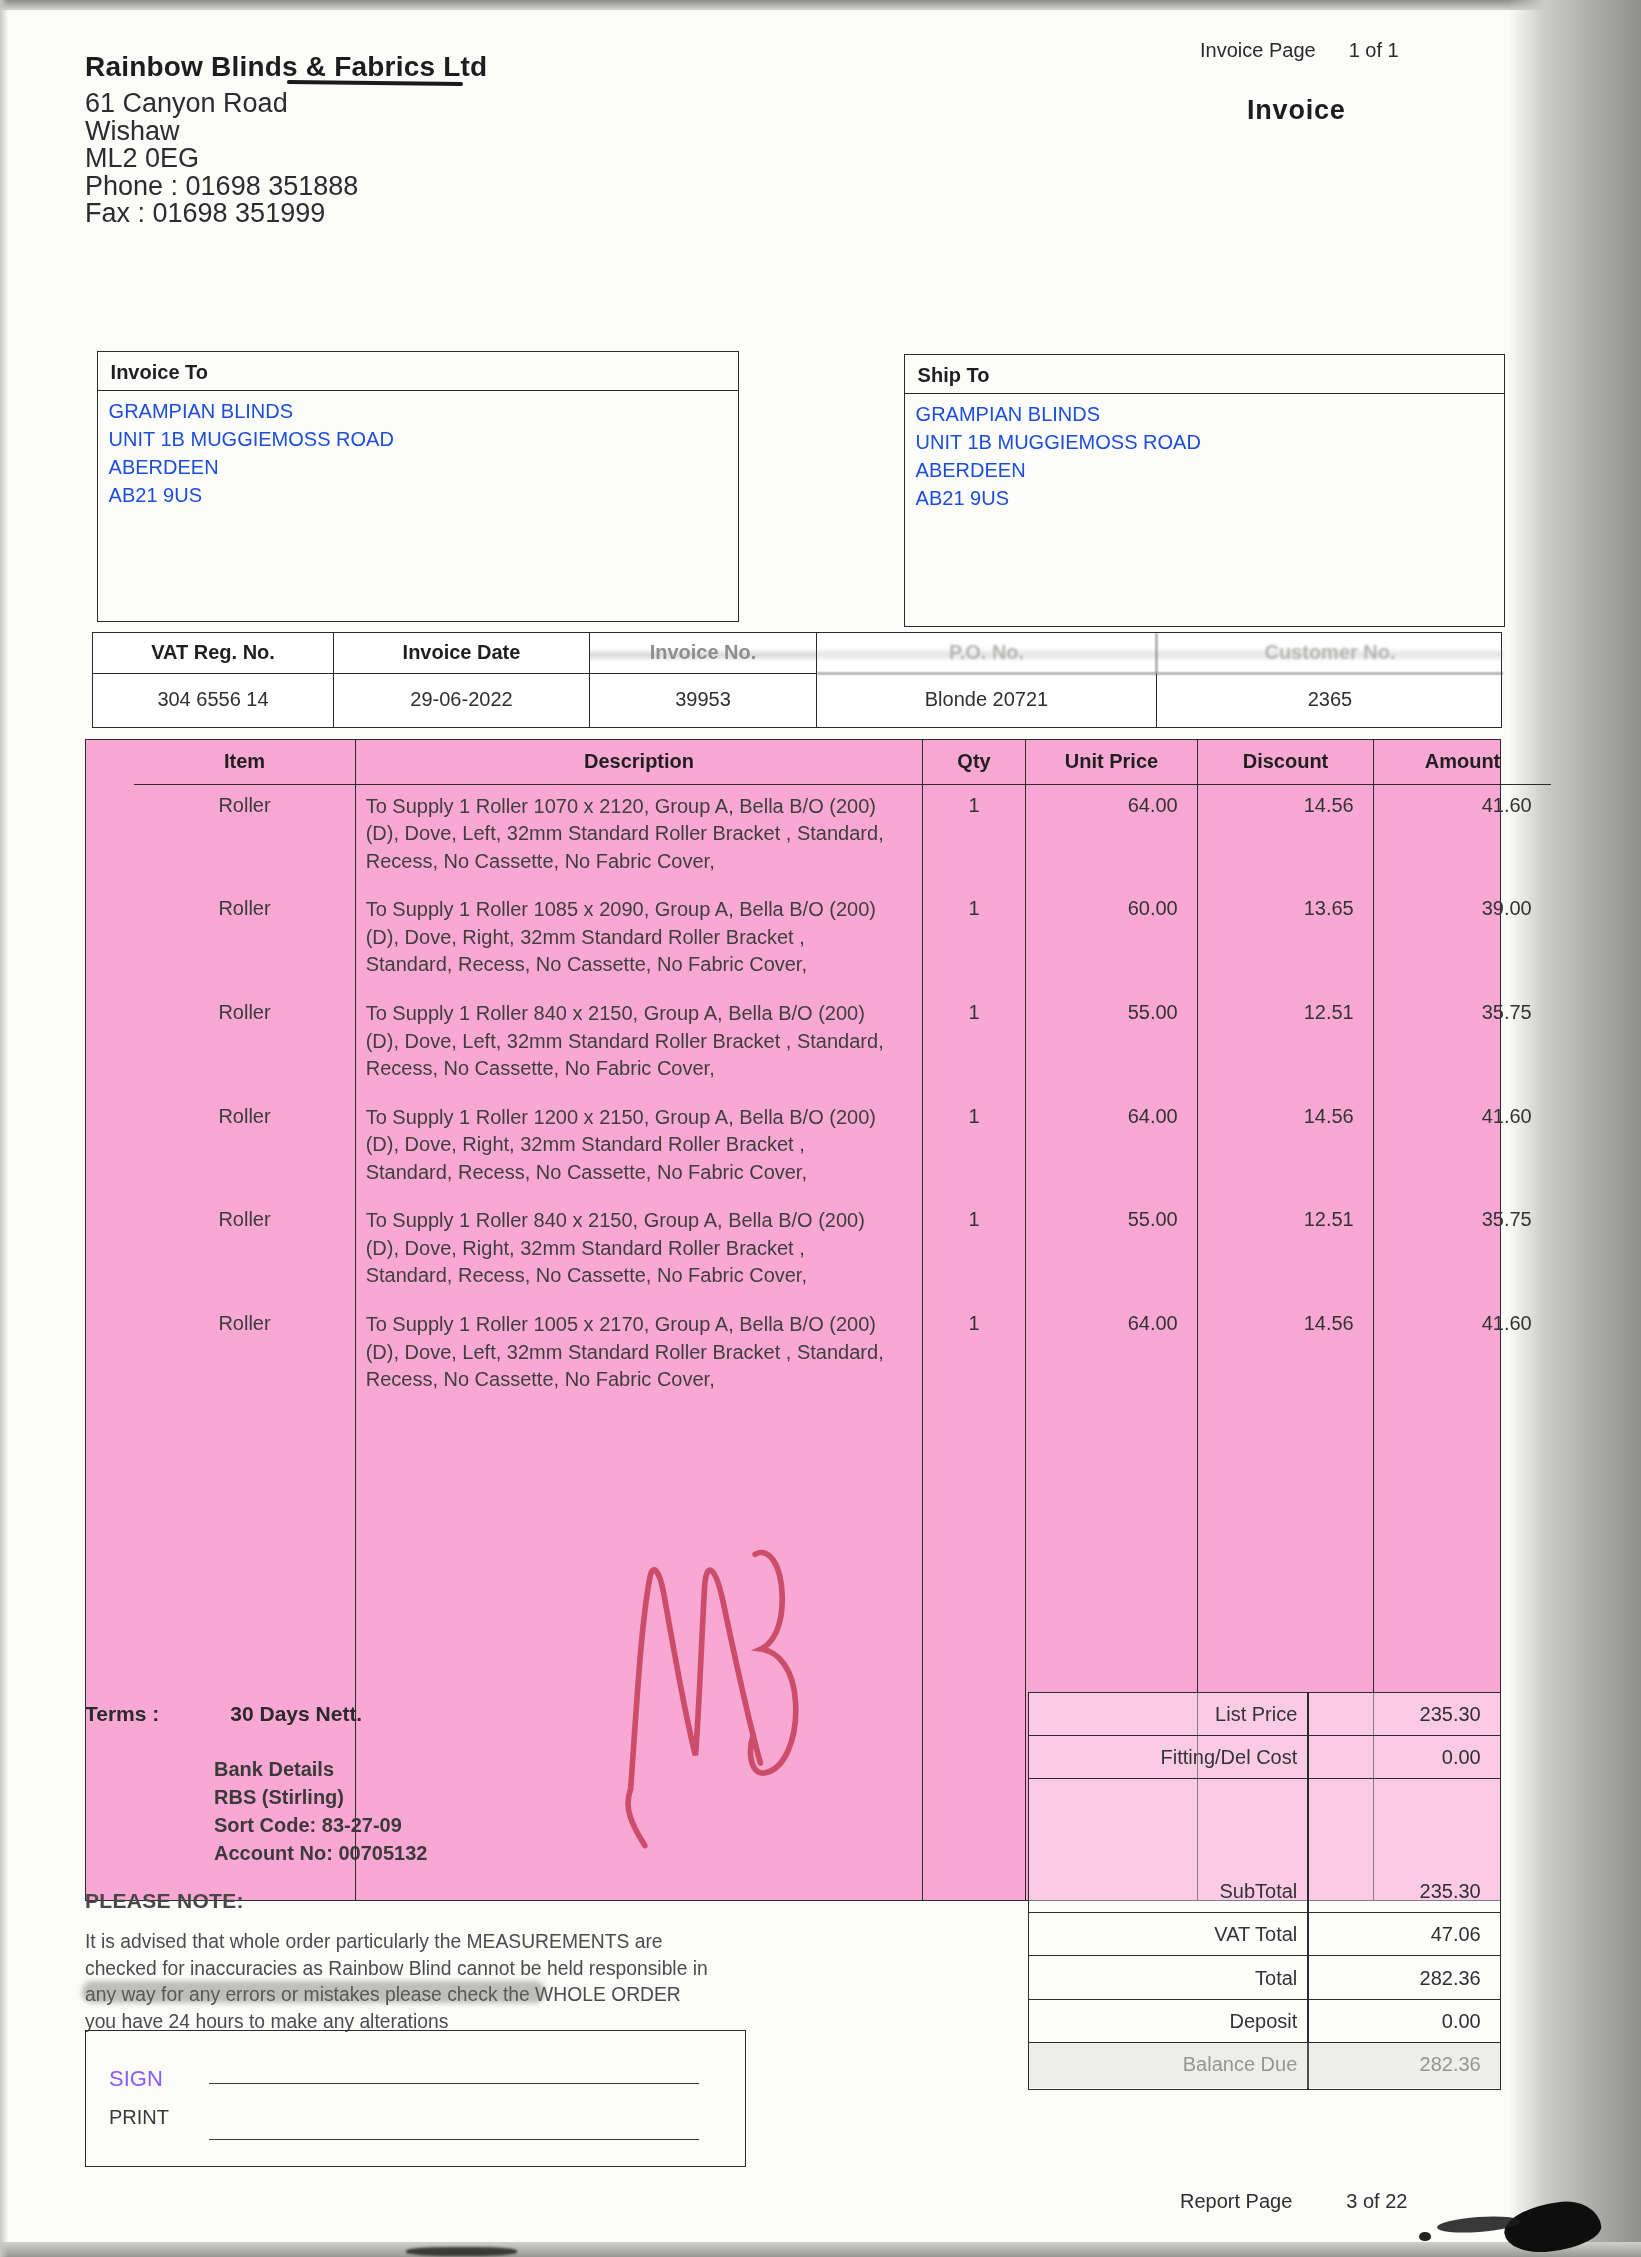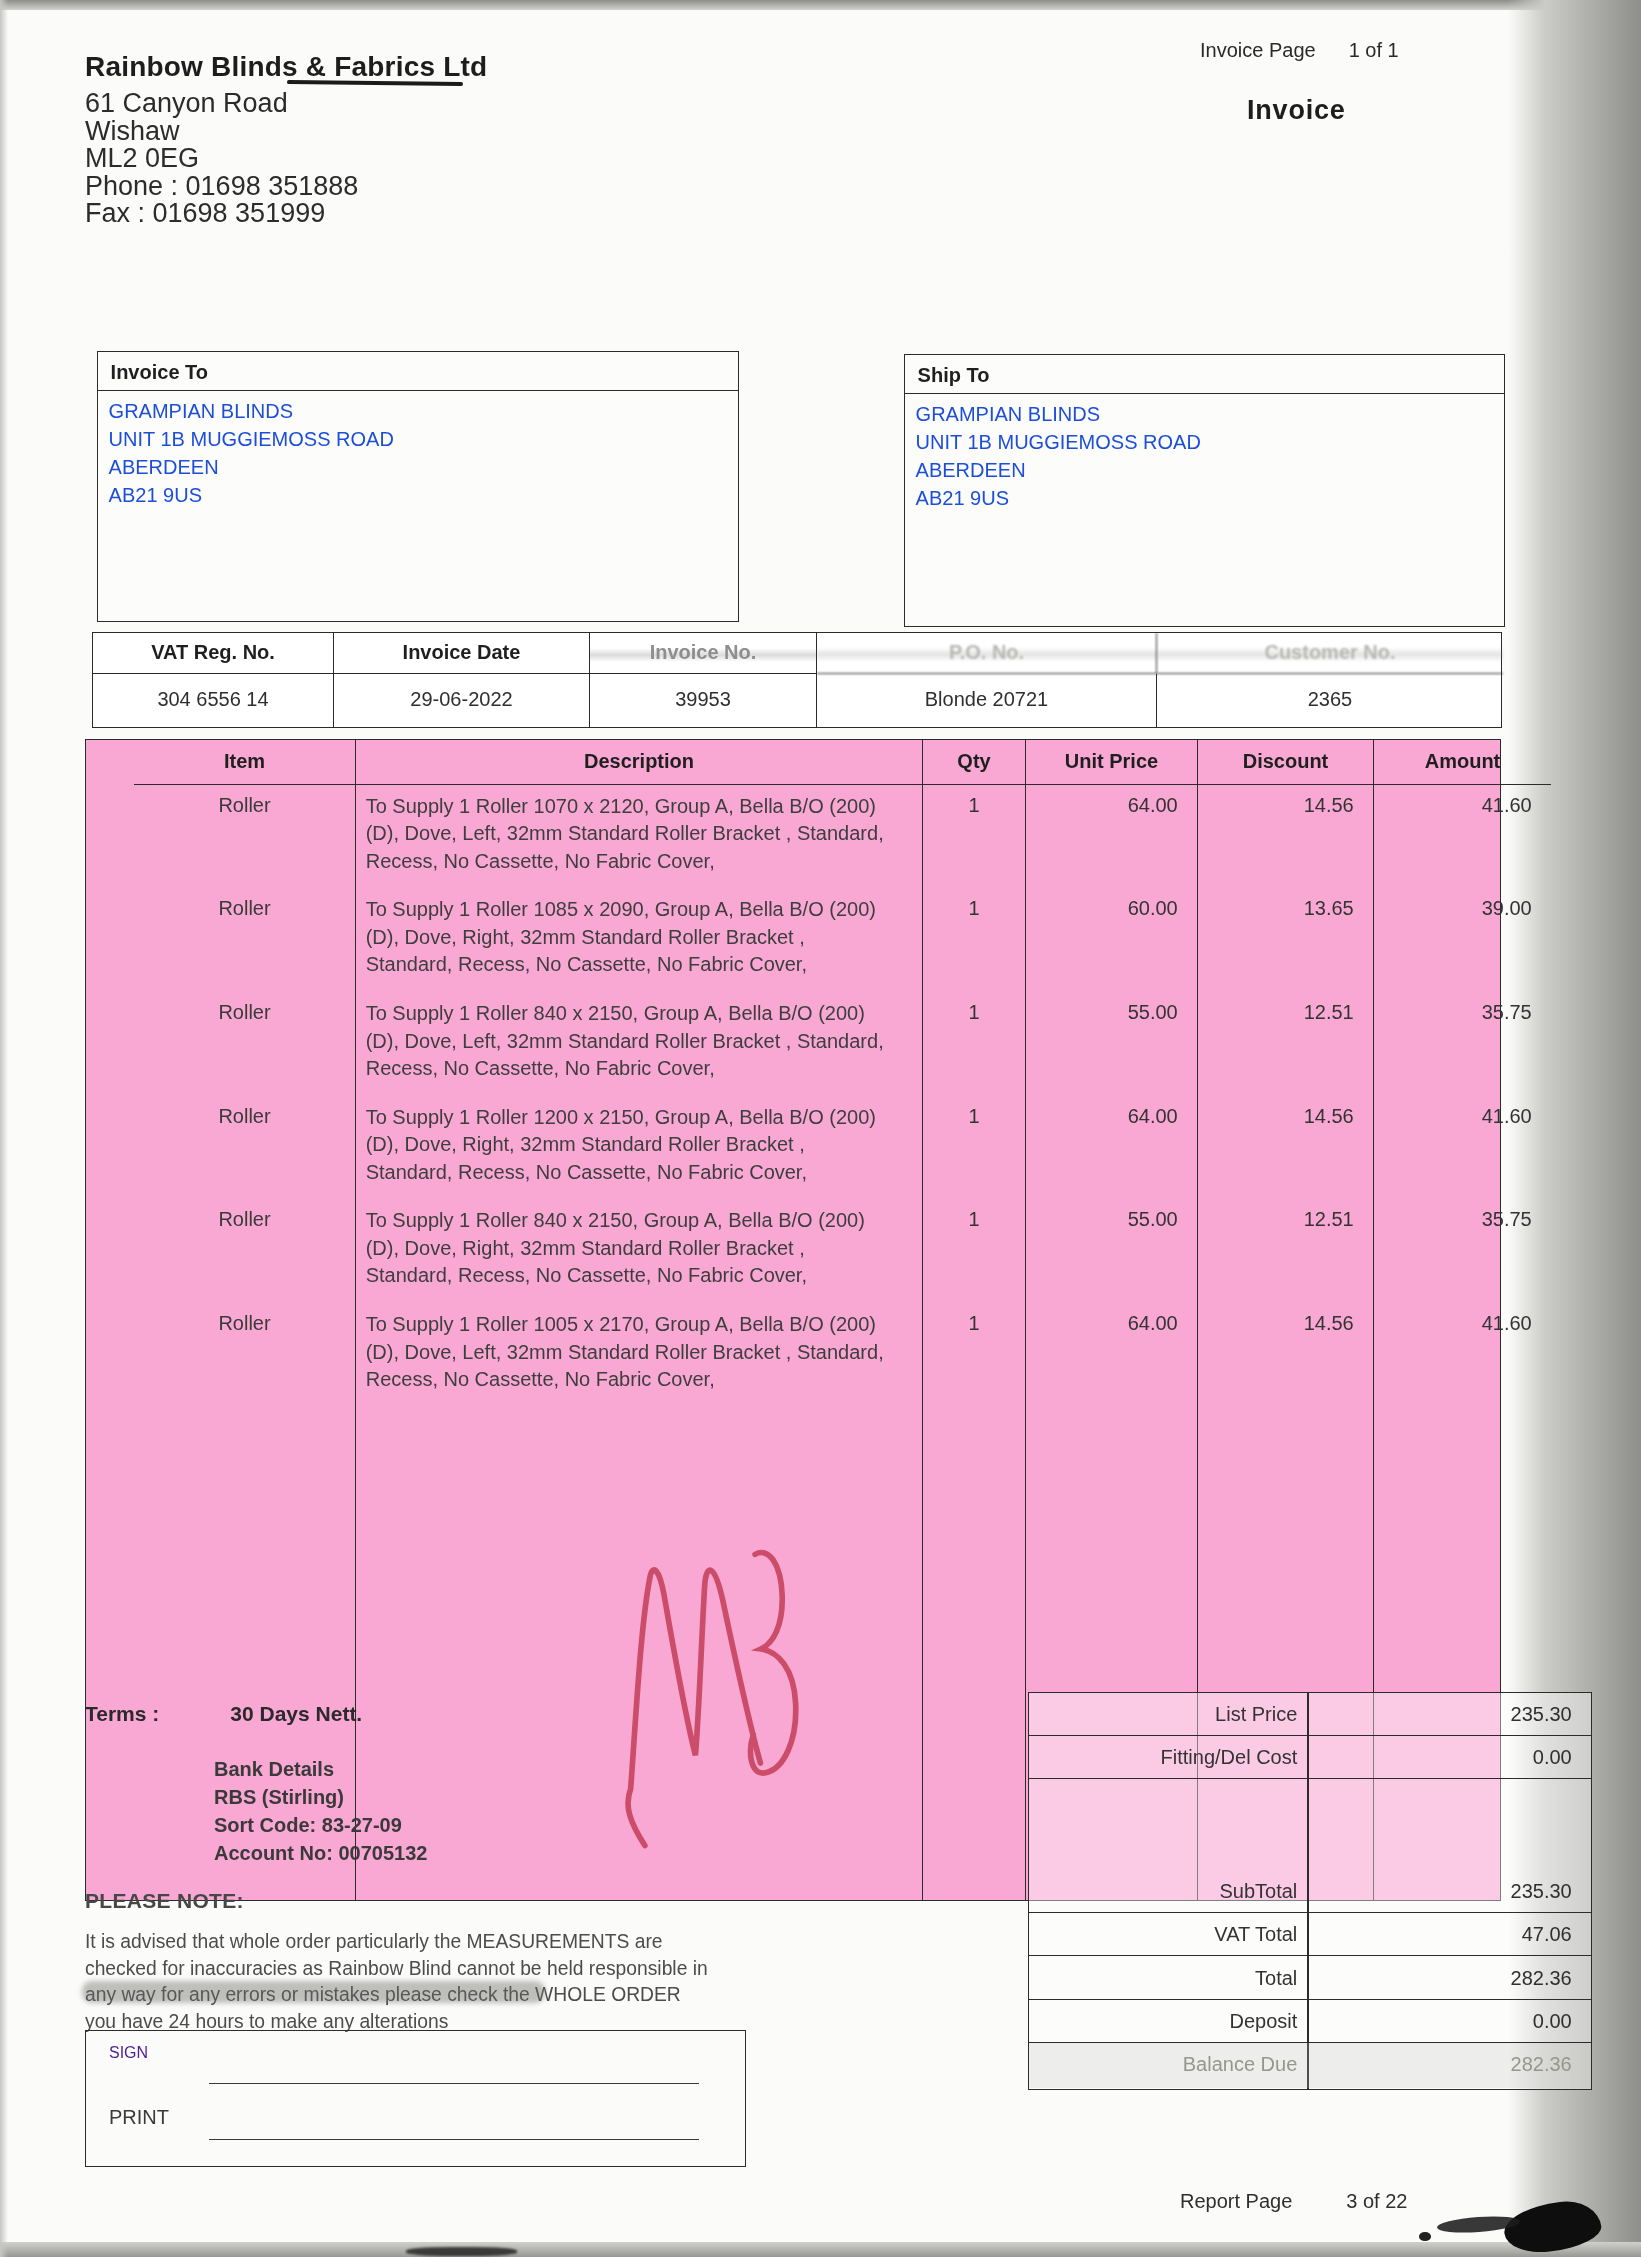--- a/index.html
+++ b/index.html
@@ -70,33 +70,33 @@
   
   .terms-row { left:85px; top:1702px; font-size:21px; font-weight:bold; color:#2a2a2a; }
   .terms-row .t-val { margin-left:71px; }
   .bank-block { left:214px; top:1755px; font-size:20px; font-weight:bold; line-height:28px; color:#3a3a3a; }
   .note-title { left:85px; top:1889px; font-size:21px; font-weight:bold; color:#474747; letter-spacing:0.3px; }
   .note-body  { left:85px; top:1929px; width:626px; font-size:19.3px; line-height:26.6px; color:#4c4c4c; }
   .note-smear { left:82px; top:1981px; width:463px; height:22px;
                 background:rgba(105,105,102,.42); filter:blur(2.4px); border-radius:9.7px; }
 
   
-  .totals-box { position:absolute; left:1028px; top:1692px; width:564px; height:398px;
+  .totals-box { position:absolute; left:1028px; top:1692px; width:473px; height:398px;
                 border:1.9px solid #2b2b2b; background:rgba(255,255,255,.4); }
   .totals-divider { position:absolute; left:278px; top:0; width:1.9px; height:100%; background:#2b2b2b; }
   .tot-row { position:absolute; left:0; width:100%; height:43px; display:flex;
              border-bottom:1.9px solid #2b2b2b; font-size:20px; }
   .tot-label { width:278px; text-align:right; padding:9.7px 9.7px 0 0; color:#333; }
   .tot-value { flex:1; text-align:right; padding:9.7px 19.3px 0 0; color:#2f2f2f; }
   .tot-faded { color:#969693; filter:blur(0.5px); background:rgba(190,190,187,.25); }
   .tot-faded .tot-label, .tot-faded .tot-value { color:#96968f; }
 
   
   .sign-box { position:absolute; left:85px; top:2030px; width:661px; height:137px; border:1.9px solid #2b2b2b; }
-  .sign-label  { position:absolute; left:23px; top:13px; font-size:16px; color:#4c1d95; }
+  .sign-label  { position:absolute; left:23px; top:35px; font-size:22px; color:#8b5cf6; }
   .print-label { position:absolute; left:23px; top:75px; font-size:20px; color:#3a3a3a; }
   .sign-line  { position:absolute; left:123px; top:52px; width:490px; border-bottom:1.9px solid #3a3a3a; }
   .print-line { position:absolute; left:123px; top:108px; width:490px; border-bottom:1.9px solid #3a3a3a; }
 
   
   .report-page { left:1180px; top:2190px; font-size:20px; color:#2f2f2f; }
   .report-page .rp-val { margin-left:54px; }
   .ink-blob  { left:1504px; top:2203px; width:97px; height:48px; background:#0e0e0e;
                border-radius:62% 40% 55% 45% / 52% 62% 40% 50%; transform:rotate(-7deg); }
   .ink-streak{ left:1437px; top:2217px; width:83px; height:14.5px; background:#1d1d1d;

